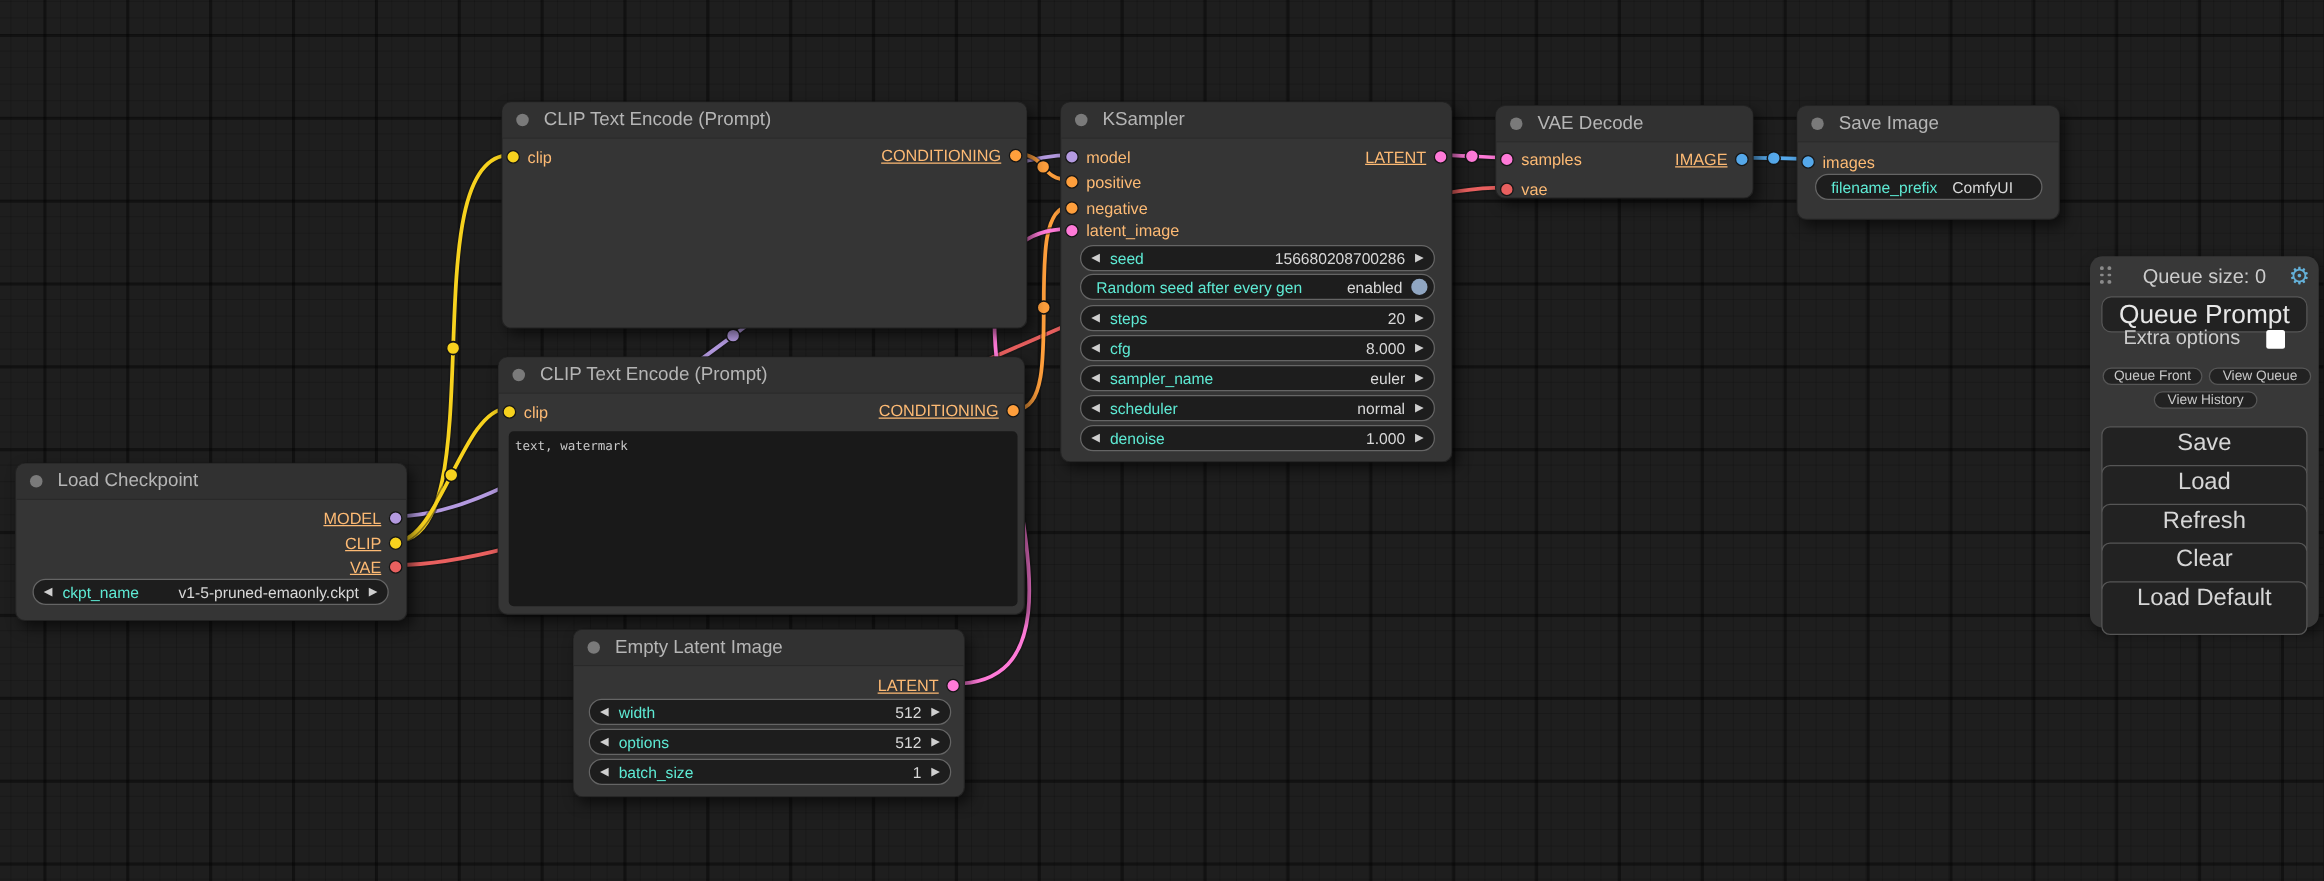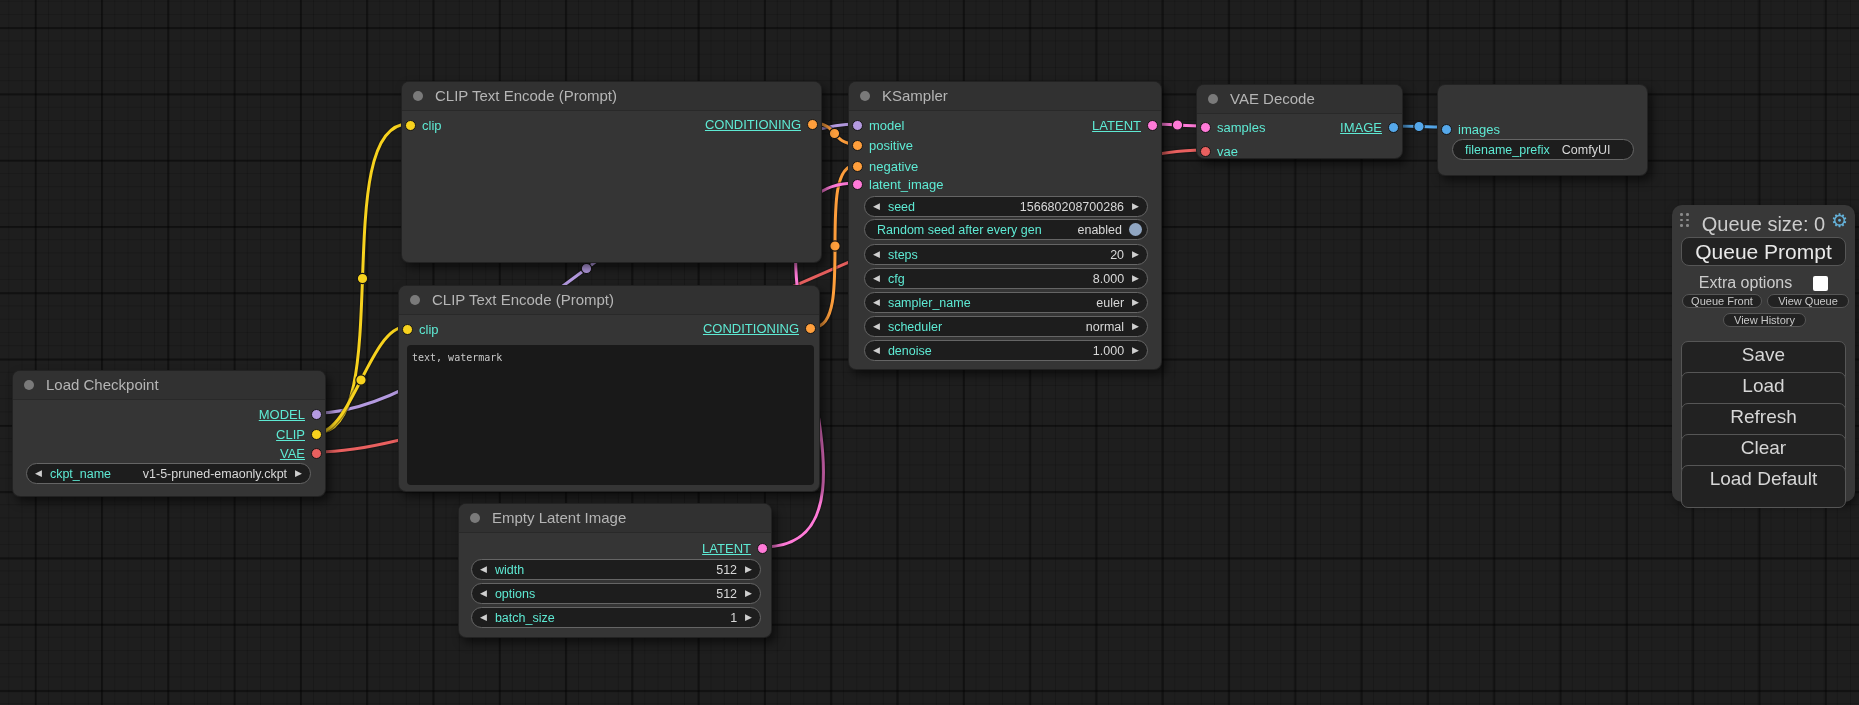--- a/index.html
+++ b/index.html
@@ -22,21 +22,21 @@
     box-sizing:border-box;
   }
   .ntitle{
     height:28px;background:#313131;border-radius:7px 7px 0 0;
     border-bottom:1px solid #292929;position:relative;
     color:#b5b5b5;font-size:15px;line-height:28px;padding-left:33px;
     white-space:nowrap;overflow:hidden;
   }
   .tdot{position:absolute;left:11px;top:9px;width:10px;height:10px;border-radius:50%;background:#7a7a7a;}
   .port{position:absolute;display:flex;align-items:center;gap:6px;height:15px;
-        font-size:13px;color:#5eead4;white-space:nowrap;text-align:center;}
+        font-size:13px;color:#fdba74;white-space:nowrap;text-align:center;}
   .port.in{left:3px;}
   .port.out{right:3px;flex-direction:row-reverse;text-decoration:underline;}
   .pdot{width:9px;height:9px;border-radius:50%;border:1px solid #161616;flex:0 0 auto;}
   .c-model{background:#b49ae0}.c-clip{background:#f7d21e}.c-vae{background:#e9605f}
   .c-cond{background:#ff9f3c}.c-latent{background:#ff7ad8}.c-image{background:#55a8ea}
   .widget{
     position:absolute;height:21px;box-sizing:border-box;border:1px solid #656565;
     border-radius:11px;background:#1d1d1d;display:flex;align-items:center;
     font-size:12.5px;color:#a5a5a5;white-space:nowrap;overflow:hidden;
   }
@@ -53,29 +53,29 @@
   }
   
   #qpanel{
     position:absolute;left:1672px;top:205px;width:183px;height:297px;z-index:3;
     background:#383838;border-radius:10px;box-shadow:3px 4px 10px rgba(0,0,0,.5);
     box-sizing:border-box;
   }
   .qhead{position:relative;height:30px;}
   .qhandle{position:absolute;left:8px;top:8px;display:grid;grid-template-columns:3px 3px;gap:3px;}
   .qhandle i{width:2.5px;height:2.5px;border-radius:50%;background:#8a8a8a;}
-  .qsize{position:absolute;left:0;right:0;top:8px;text-align:center;color:#cccccc;font-size:20px;}
+  .qsize{position:absolute;left:0;right:0;top:8px;text-align:center;color:#cccccc;font-size:16px;}
   .qgear{position:absolute;right:7px;top:4px;color:#64b1d9;font-size:19px;}
   .qbtn{
     position:absolute;box-sizing:border-box;background:#222222;border:1px solid #565656;
     color:#d6d6d6;text-align:center;cursor:default;
   }
   .qbig{left:9px;width:165px;height:43px;border-radius:7px;font-size:19px;line-height:25px;}
   .qprompt{left:9px;top:32px;width:165px;height:29px;border-radius:8px;font-size:21px;line-height:27px;color:#e8e8e8;}
-  .qextras{position:absolute;left:0;right:0;top:68px;height:20px;display:flex;align-items:center;justify-content:center;gap:21px;color:#cccccc;font-size:16px;}
+  .qextras{position:absolute;left:0;right:0;top:56px;height:20px;display:flex;align-items:center;justify-content:center;gap:21px;color:#cccccc;font-size:16px;}
   .qcheck{width:15px;height:15px;background:#ffffff;border-radius:2px;}
   .qsmall{height:14px;border-radius:8px;font-size:11px;line-height:12px;color:#c9c9c9;}
   svg{display:block;}
 </style>
 </head>
 <body>
 
 <div id="canvas">
   <svg id="wires" width="1859" height="705">
       <path d="M 317 413 C 467 413, 706 124, 856 124" fill="none" stroke="#141414" stroke-width="5.5" stroke-opacity="0.45"></path>
@@ -244,20 +244,24 @@
       <i class="pdot c-vae"></i>
       <span>vae</span>
     </div>
     <div class="port out" style="top:35px">
       <i class="pdot c-image"></i>
       <span>IMAGE</span>
     </div>
   </div>
 
   <div class="node" style="left:1437px;top:84px;width:211px;height:92px">
+    <div class="ntitle">
+      <i class="tdot"></i>
+      <span>Save Image</span>
+    </div>
     <div class="port in" style="top:37px">
       <i class="pdot c-image"></i>
       <span>images</span>
     </div>
     <div class="widget" style="left:14px;top:54px;width:182px">
       <span class="wlabel pad">filename_prefix</span>
       <span class="wvalue endpad">ComfyUI</span>
     </div>
   </div>
 

